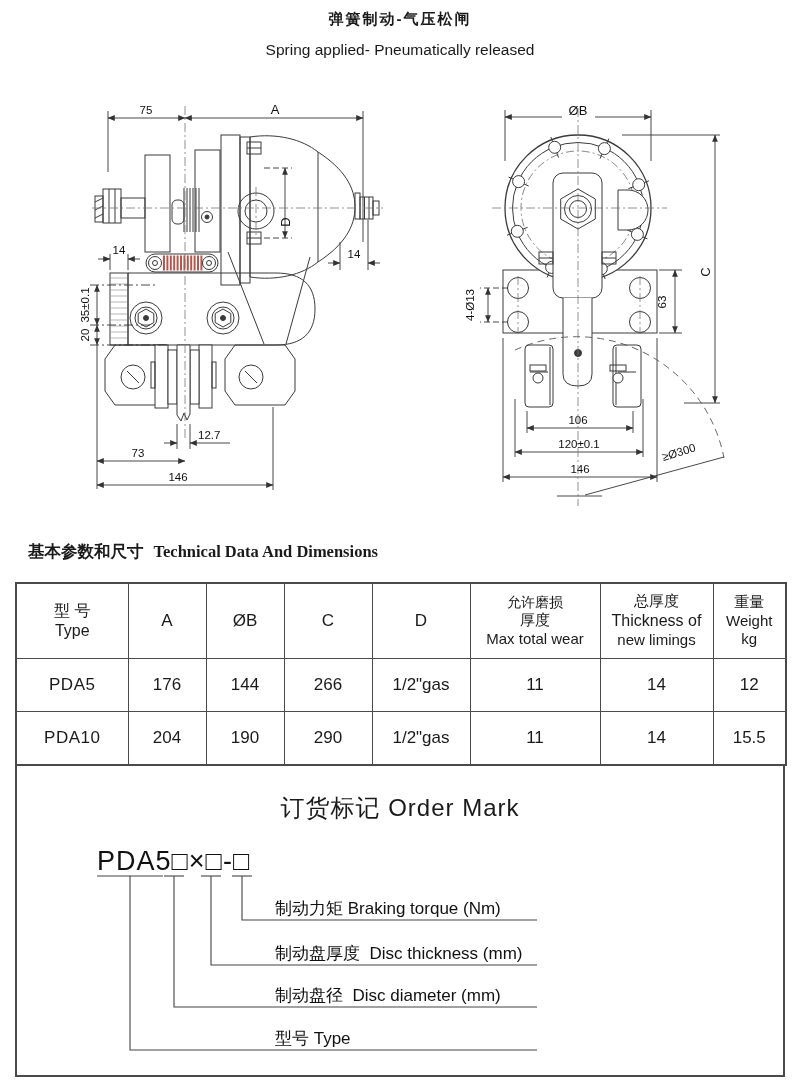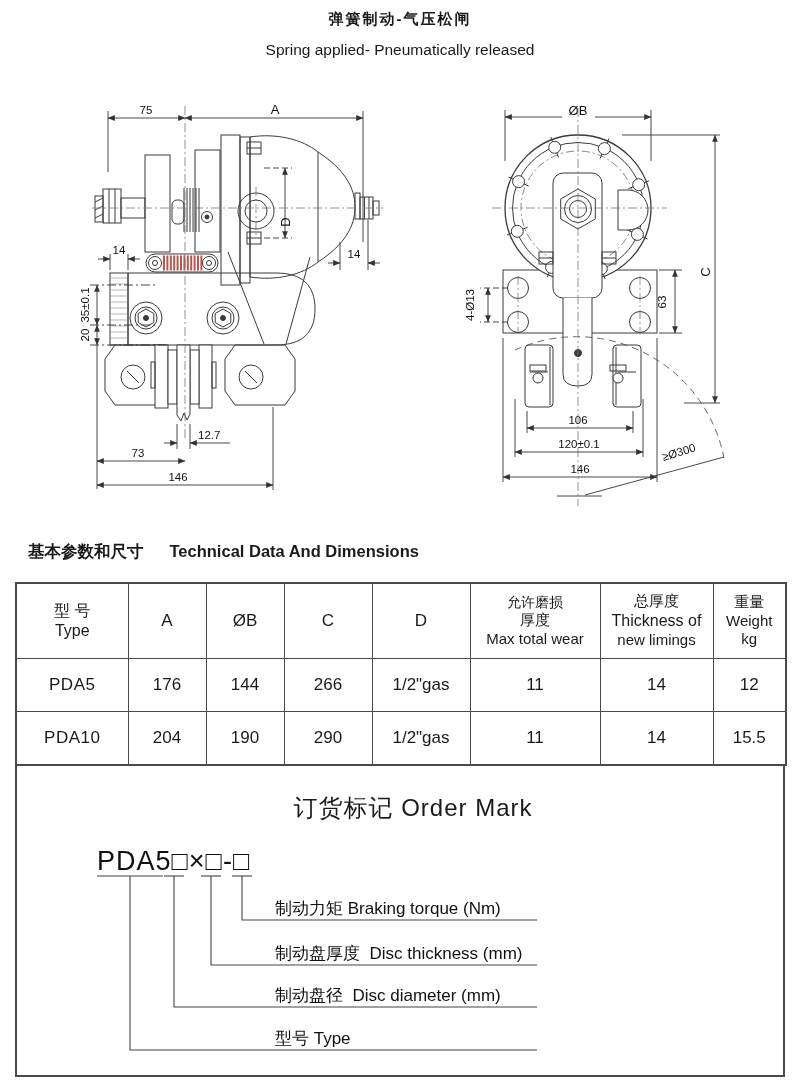--- a/index.html
+++ b/index.html
@@ -3,32 +3,32 @@
 <meta charset="utf-8">
 <style>
   html,body{margin:0;padding:0;background:#fff;}
   .page{position:relative;width:800px;height:1089px;background:#fff;overflow:hidden;
         font-family:"Liberation Sans",sans-serif;color:#1a1a1a;}
   .title-block{position:absolute;top:10px;left:0;width:100%;text-align:center;}
   .title-zh{font-size:15px;letter-spacing:2px;font-weight:600;}
   .title-en{font-size:15.5px;margin-top:12px;font-weight:500;}
   .drawing{position:absolute;}
   .section-heading{position:absolute;left:28px;top:541px;font-size:16.5px;font-weight:bold;}
-  .section-heading .en{margin-left:26px;}
+  .section-heading .en{margin-left:10px;font-family:Liberation Serif, serif;}
   .content-block{position:absolute;left:15px;top:582px;width:782px;}
   table.spec{border-collapse:collapse;table-layout:fixed;width:770px;border:2px solid #4a4a4a;}
   table.spec td{border:1px solid #4a4a4a;text-align:center;vertical-align:middle;
         font-size:17px;padding:0;}
   table.spec tr.hdr td{height:74px;line-height:1.25;}
   table.spec tr.data td{height:52px;}
   .hd-line{display:block;font-size:16px;}
   .hd-big{font-size:18px;}
   .type-cell{font-size:16px;letter-spacing:.5px;}
   .order-box{position:relative;width:766px;height:309px;border:2px solid #4a4a4a;border-top:none;background:#fff;}
-  .order-heading{position:absolute;top:26px;left:0;width:100%;text-align:center;font-size:24px;letter-spacing:1px;padding-left:13px;}
+  .order-heading{position:absolute;top:26px;left:0;width:100%;text-align:center;font-size:24px;letter-spacing:1px;}
   .order-tree{position:absolute;top:64px;left:0;}
   svg text{font-family:"Liberation Sans",sans-serif;fill:#111;}
   svg text.dim{font-size:11.5px;}
   svg text.dimL{font-size:13px;}
   svg text.code{font-size:27px;letter-spacing:1px;}
   svg text.olabel{font-size:17px;white-space:pre;}
   .part{stroke:#3a3a3a;fill:none;stroke-width:1;}
   .dimln{stroke:#333;fill:none;stroke-width:.9;}
   .cl{stroke:#777;fill:none;stroke-width:.8;stroke-dasharray:9 3 2 3;}
   .hatch{stroke:#999;stroke-width:.7;}

